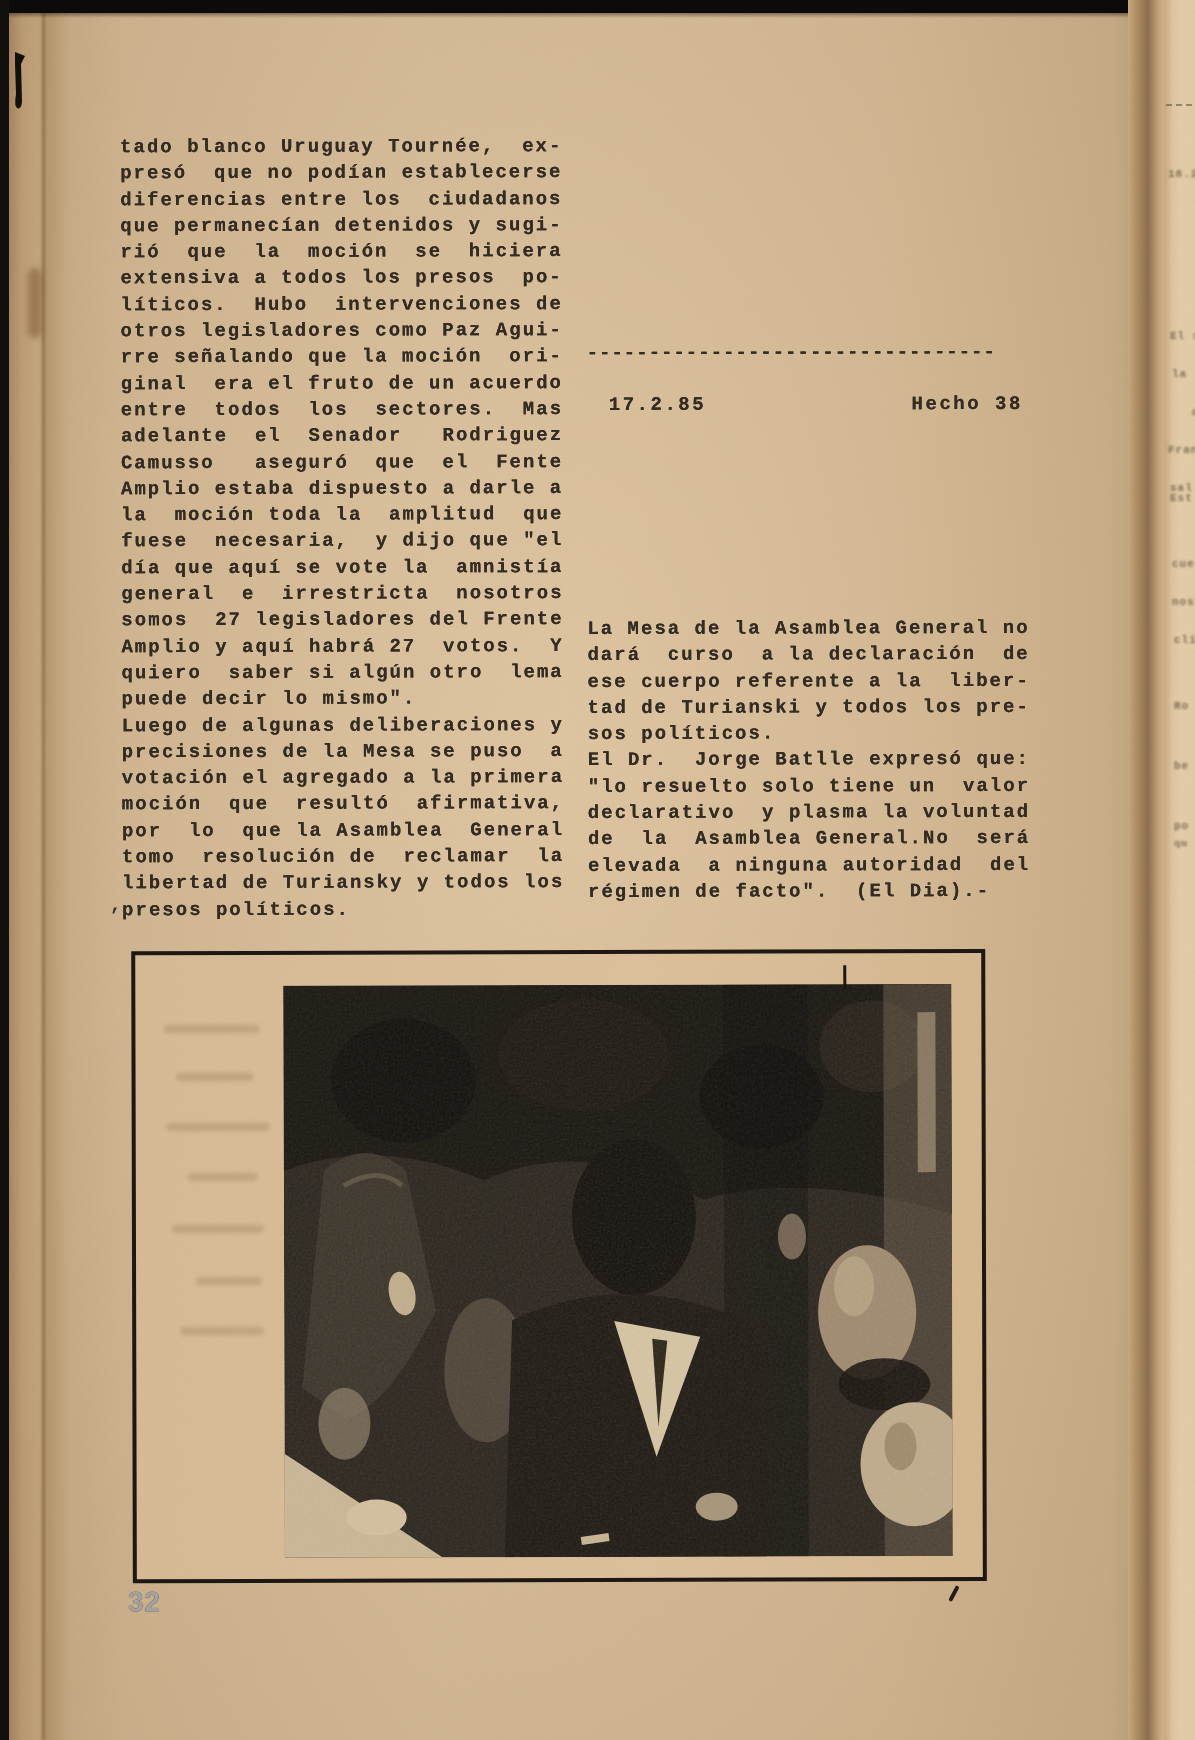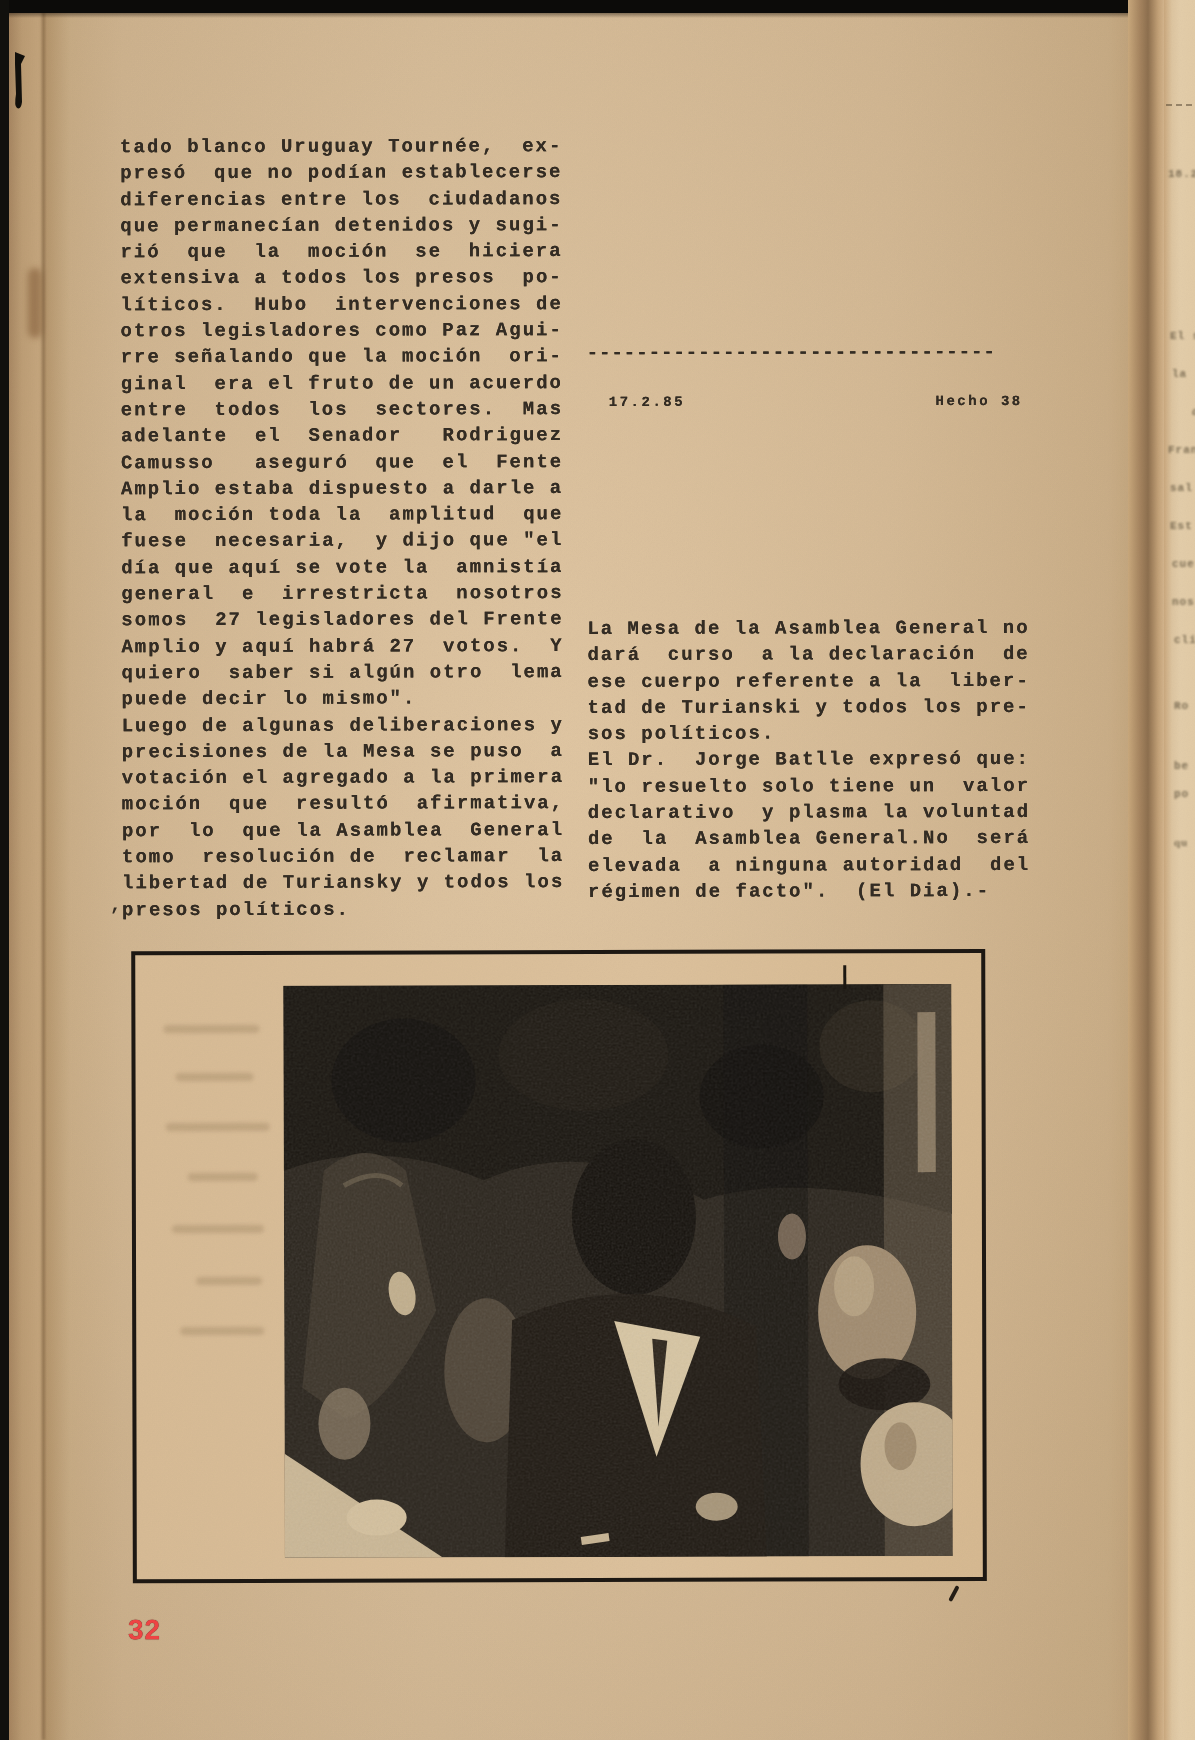--- a/index.html
+++ b/index.html
@@ -28,36 +28,36 @@
   .fragment{position:absolute;font-family:"Liberation Mono",monospace;font-weight:700;
     font-size:11px;color:rgba(95,82,60,0.75);filter:blur(0.8px);letter-spacing:1px;white-space:pre;}
   .hook{position:absolute;left:9px;top:50px;}
   
   .typeblock{position:absolute;font-family:"Liberation Mono","DejaVu Sans Mono",monospace;
     font-weight:700;font-size:19px;line-height:26.3px;letter-spacing:2px;color:#332c24;
     white-space:pre;text-shadow:0 0 0.6px rgba(45,36,22,0.9);}
   .daterow{position:absolute;left:610px;top:394px;width:414px;display:flex;
     justify-content:space-between;}
   .daterow span{font-family:"Liberation Mono","DejaVu Sans Mono",monospace;font-weight:700;
-    font-size:14px;letter-spacing:2.5px;color:#332c24;text-shadow:0 0 0.6px rgba(45,36,22,0.9);}
+    font-size:19px;letter-spacing:2.5px;color:#332c24;text-shadow:0 0 0.6px rgba(45,36,22,0.9);}
   .stray{position:absolute;left:110px;top:893px;font-family:"Liberation Mono",monospace;
     font-weight:700;font-size:19px;color:#332c24;}
   
   .photo-frame{position:absolute;left:131px;top:950px;width:854px;height:632px;
     border:4px solid #1d1813;box-sizing:border-box;
     background:linear-gradient(90deg,#d7bb95,#dcc19c 60%,#d6b991);}
   .ghost-bar{position:absolute;height:8px;background:rgba(140,112,80,0.30);
     filter:blur(2px);border-radius:4px;}
   .photo-svg{position:absolute;left:148px;top:31px;width:668px;height:572px;}
   .tick-mark{position:absolute;left:708px;top:12px;width:3px;height:24px;background:#1c1711;}
   .below-mark{position:absolute;left:950px;top:1586px;width:4px;height:17px;background:#241d15;
     transform:rotate(28deg);border-radius:2px;}
   .page-number{position:absolute;left:126px;top:1585px;font-family:"Liberation Sans",sans-serif;
-    font-weight:700;font-size:28px;letter-spacing:1px;color:#ef4444;
-    text-shadow:0 0 0.7px rgba(35,26,15,0.9);margin-top:28px;}
+    font-weight:700;font-size:28px;letter-spacing:1px;color:#a3a3a3;
+    text-shadow:0 0 0.7px rgba(35,26,15,0.9);}
   .grain{position:absolute;inset:0;pointer-events:none;mix-blend-mode:multiply;opacity:0.55;}
   .content{position:absolute;inset:0;transform:rotate(-0.15deg);}
 </style>
 </head>
 <body>
 
 <div class="scan">
 
   <div class="paper"></div>
   <div class="paper-vignette"></div>
@@ -73,27 +73,27 @@
   <svg class="hook" width="30" height="70" viewBox="0 0 30 70">
     <path d="M6,2 L16,6 L12,14 L13,52 Q12,60 8,58 Q5,56 7,44 L6,14 Z" fill="#12100c"></path>
   </svg>
 
   <span class="fragment" style="left:1168px;top:168px;">18.2.</span>
   <span class="fragment" style="left:1170px;top:330px;">El s</span>
   <span class="fragment" style="left:1172px;top:368px;text-align:center;">la</span>
   <span class="fragment" style="left:1192px;top:406px;font-style:italic;">de</span>
   <span class="fragment" style="left:1168px;top:444px;">Fran</span>
   <span class="fragment" style="left:1170px;top:482px;">sal</span>
-  <span class="fragment" style="left:1170px;top:520px;">Est</span>
+  <span class="fragment" style="left:1170px;top:492px;">Est</span>
   <span class="fragment" style="left:1172px;top:558px;">cue</span>
   <span class="fragment" style="left:1172px;top:596px;">nos</span>
   <span class="fragment" style="left:1174px;top:634px;">cli</span>
   <span class="fragment" style="left:1174px;top:700px;">Ro</span>
   <span class="fragment" style="left:1174px;top:760px;">be</span>
-  <span class="fragment" style="left:1174px;top:788px;">po</span>
+  <span class="fragment" style="left:1174px;top:820px;">po</span>
   <span class="fragment" style="left:1174px;top:836px;font-family:Liberation Serif, serif;">qu</span>
 
   <div class="content">
 
     <div class="typeblock" style="left:122px;top:133px;width:448px;">tado blanco Uruguay Tournée,  ex-
 presó  que no podían establecerse
 diferencias entre los  ciudadanos
 que permanecían detenidos y sugi-
 rió  que  la  moción  se  hiciera
 extensiva a todos los presos  po-

